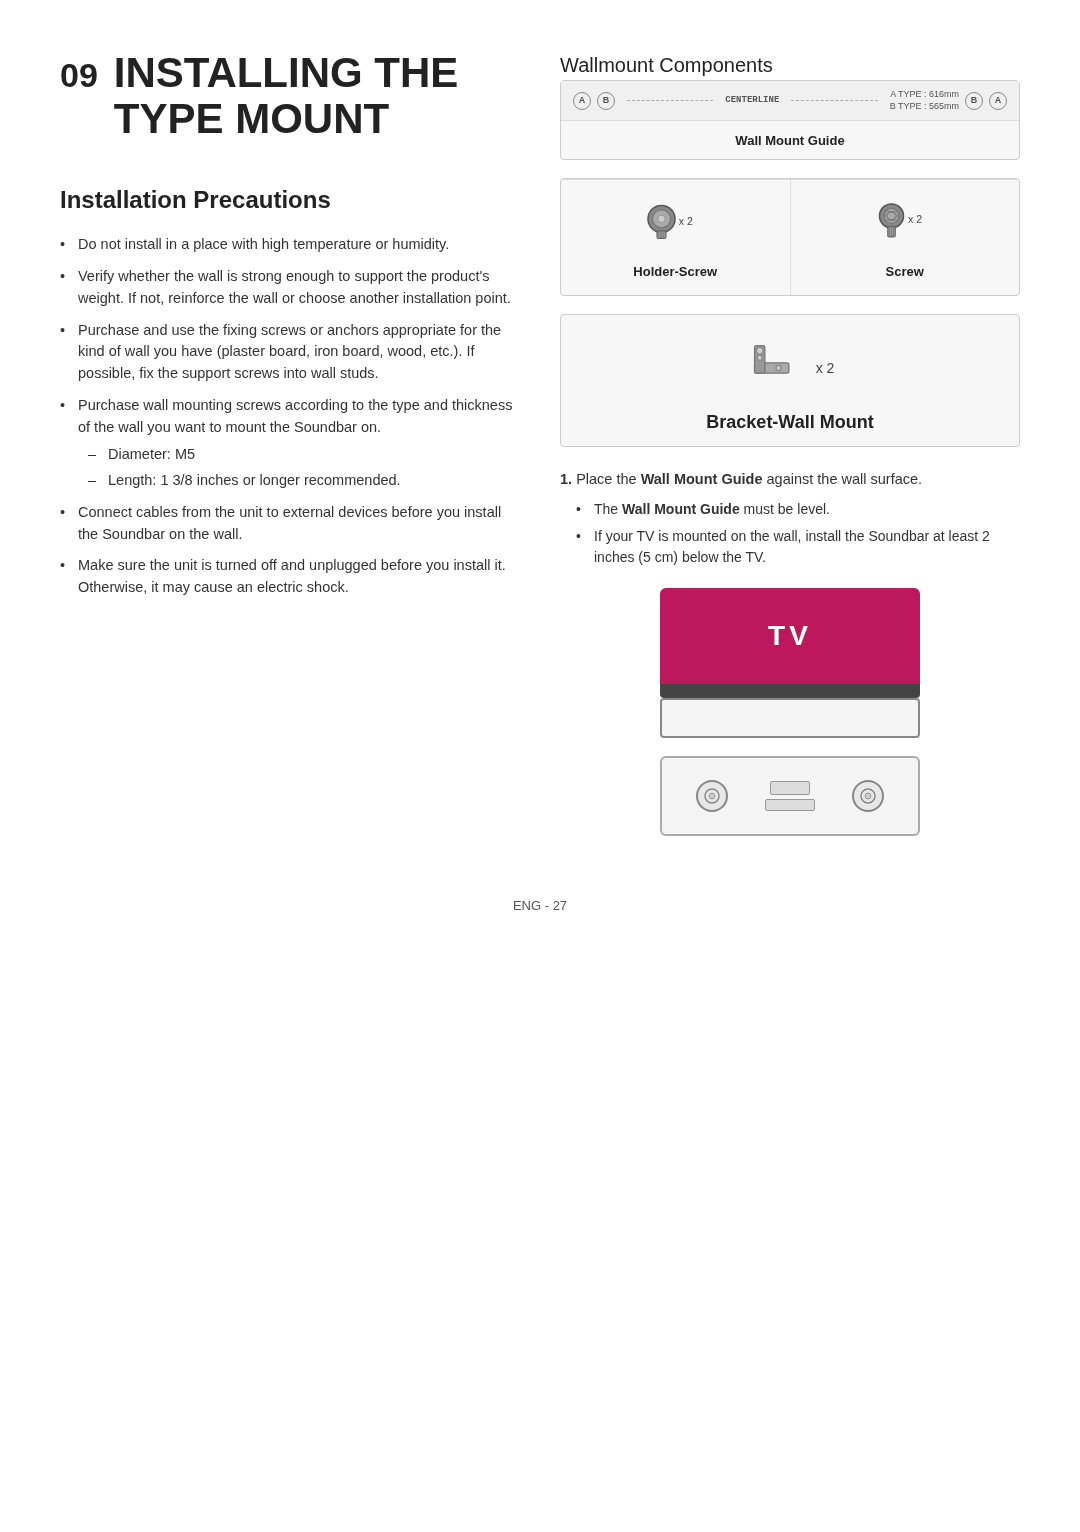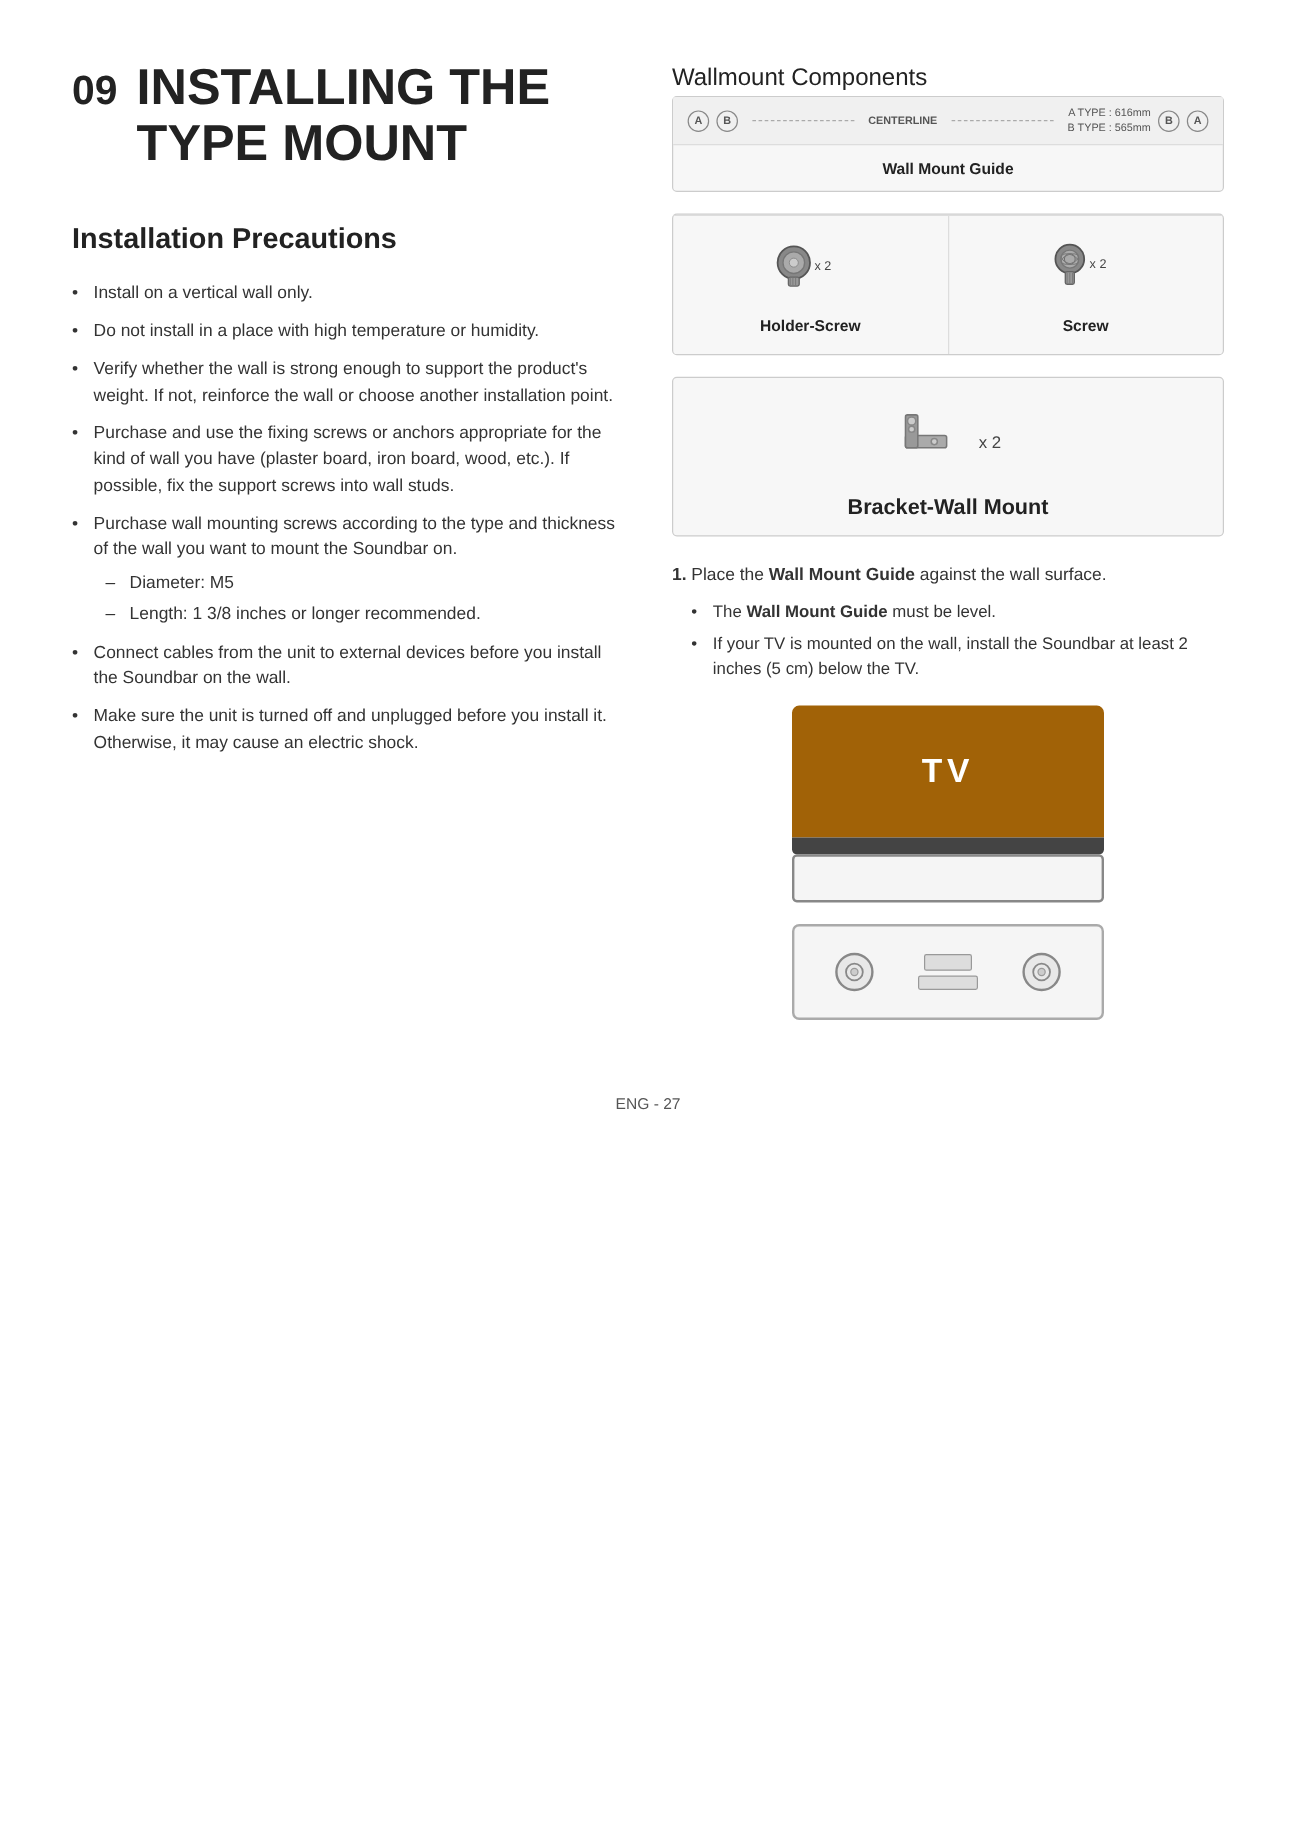--- a/index.html
+++ b/index.html
@@ -213,22 +213,22 @@
     
     .tv-diagram {
       margin: 20px 0 0 0;
       display: flex;
       flex-direction: column;
       align-items: center;
       gap: 0;
     }
     .tv-box {
       width: 260px;
-      height: 110px;
-      background: #a16207;
+      height: 96px;
+      background: #be185d;
       border-radius: 6px 6px 0 0;
       display: flex;
       align-items: center;
       justify-content: center;
     }
     .tv-text {
       color: #fff;
       font-size: 28px;
       font-weight: 700;
       letter-spacing: 4px;
@@ -349,21 +349,20 @@
             <span>INSTALLING THE</span><br>
             <span>TYPE MOUNT</span>
           </div>
         </div>
       </div>
     </div>
 
     <div class="section-title">Installation Precautions</div>
 
     <ul class="bullet-list">
-      <li>Install on a vertical wall only.</li>
       <li>Do not install in a place with high temperature or humidity.</li>
       <li>Verify whether the wall is strong enough to support the product's weight. If not, reinforce the wall or choose another installation point.</li>
       <li>Purchase and use the fixing screws or anchors appropriate for the kind of wall you have (plaster board, iron board, wood, etc.). If possible, fix the support screws into wall studs.</li>
       <li>
         <span>Purchase wall mounting screws according to the type and thickness of the wall you want to mount the Soundbar on.</span>
         <ul class="sub-list">
           <li>Diameter: M5</li>
           <li>Length: 1 3/8 inches or longer recommended.</li>
         </ul>
       </li>
@@ -373,21 +372,21 @@
   </div>
 
   <div class="right-col">
     <div class="right-section-title">Wallmount Components</div>
 
     <div class="components-box">
       <div class="wm-guide-strip">
         <span class="circle-label">A</span>
         <span class="circle-label">B</span>
         <div class="dotted-line"></div>
-        <span style="font-size:9px;color:#555;font-weight:700;">CENTERLINE</span>
+        <span style="font-size:9px;color:#555;font-weight:700;font-family:Liberation Mono, monospace;">CENTERLINE</span>
         <div class="dotted-line"></div>
         <div class="size-info">
           <div>A TYPE : 616mm</div>
           <div>B TYPE : 565mm</div>
         </div>
         <span class="circle-label">B</span>
         <span class="circle-label">A</span>
       </div>
       <div class="wm-guide-caption">Wall Mount Guide</div>
     </div>

